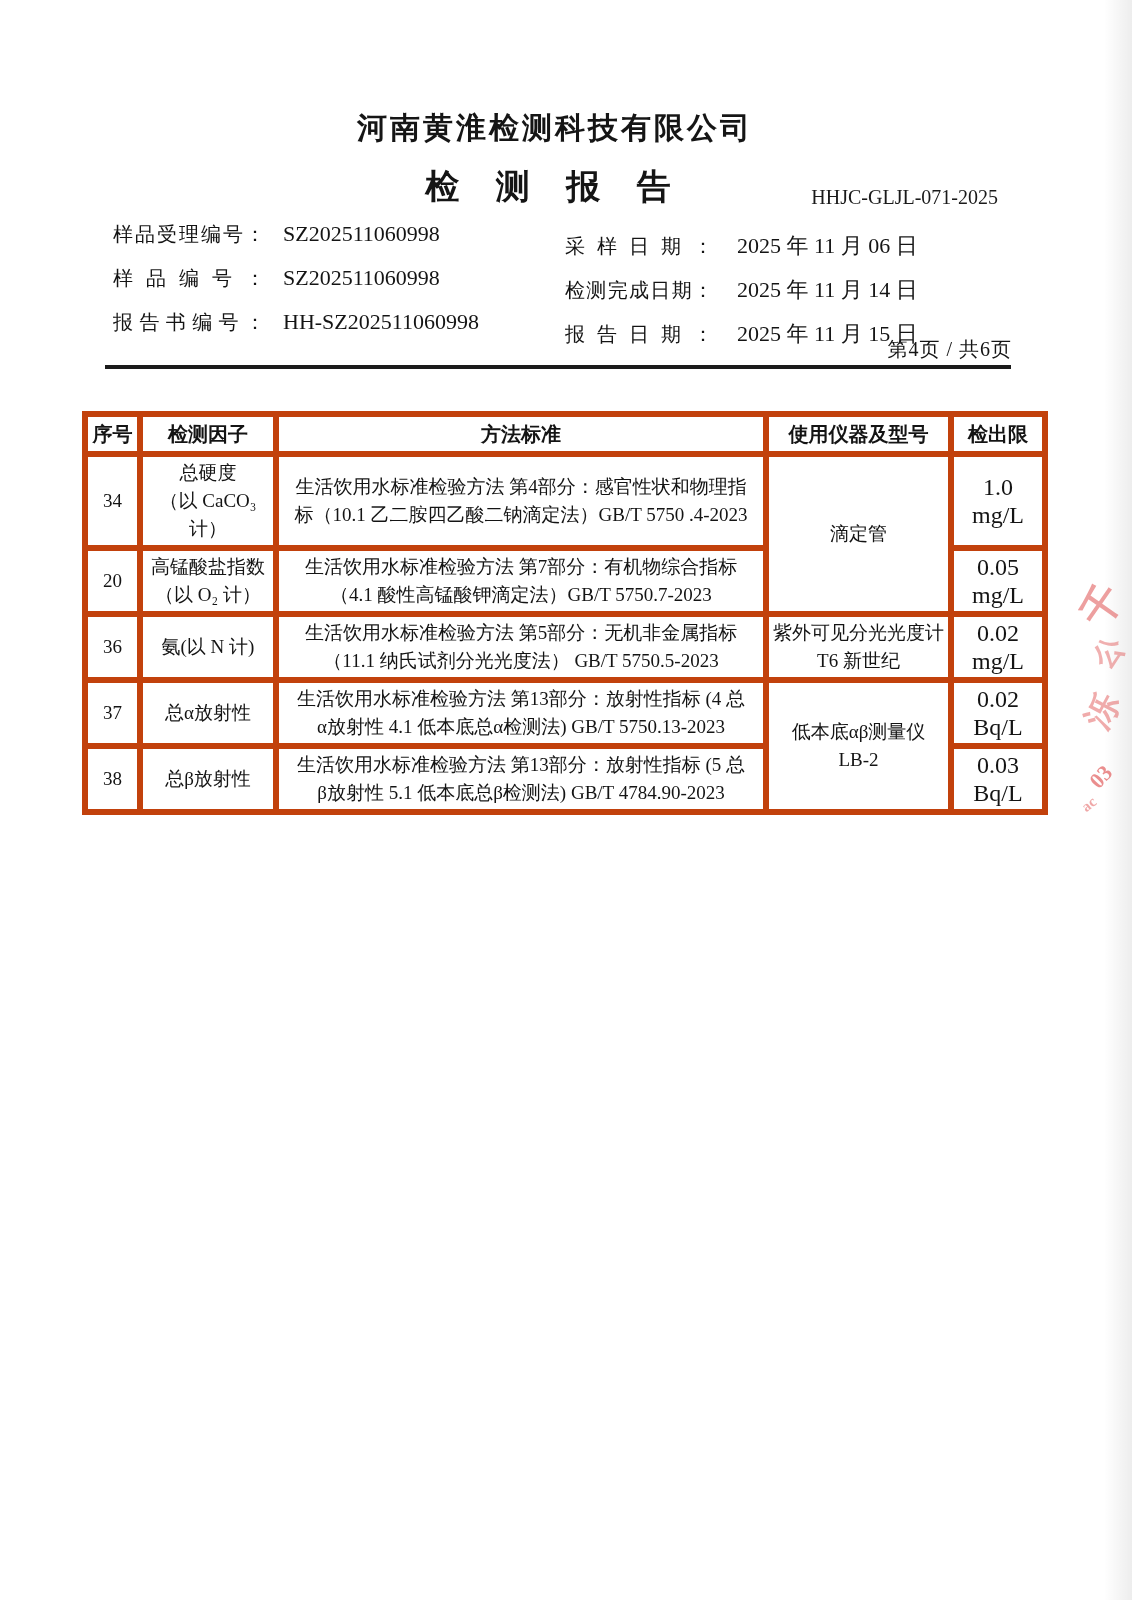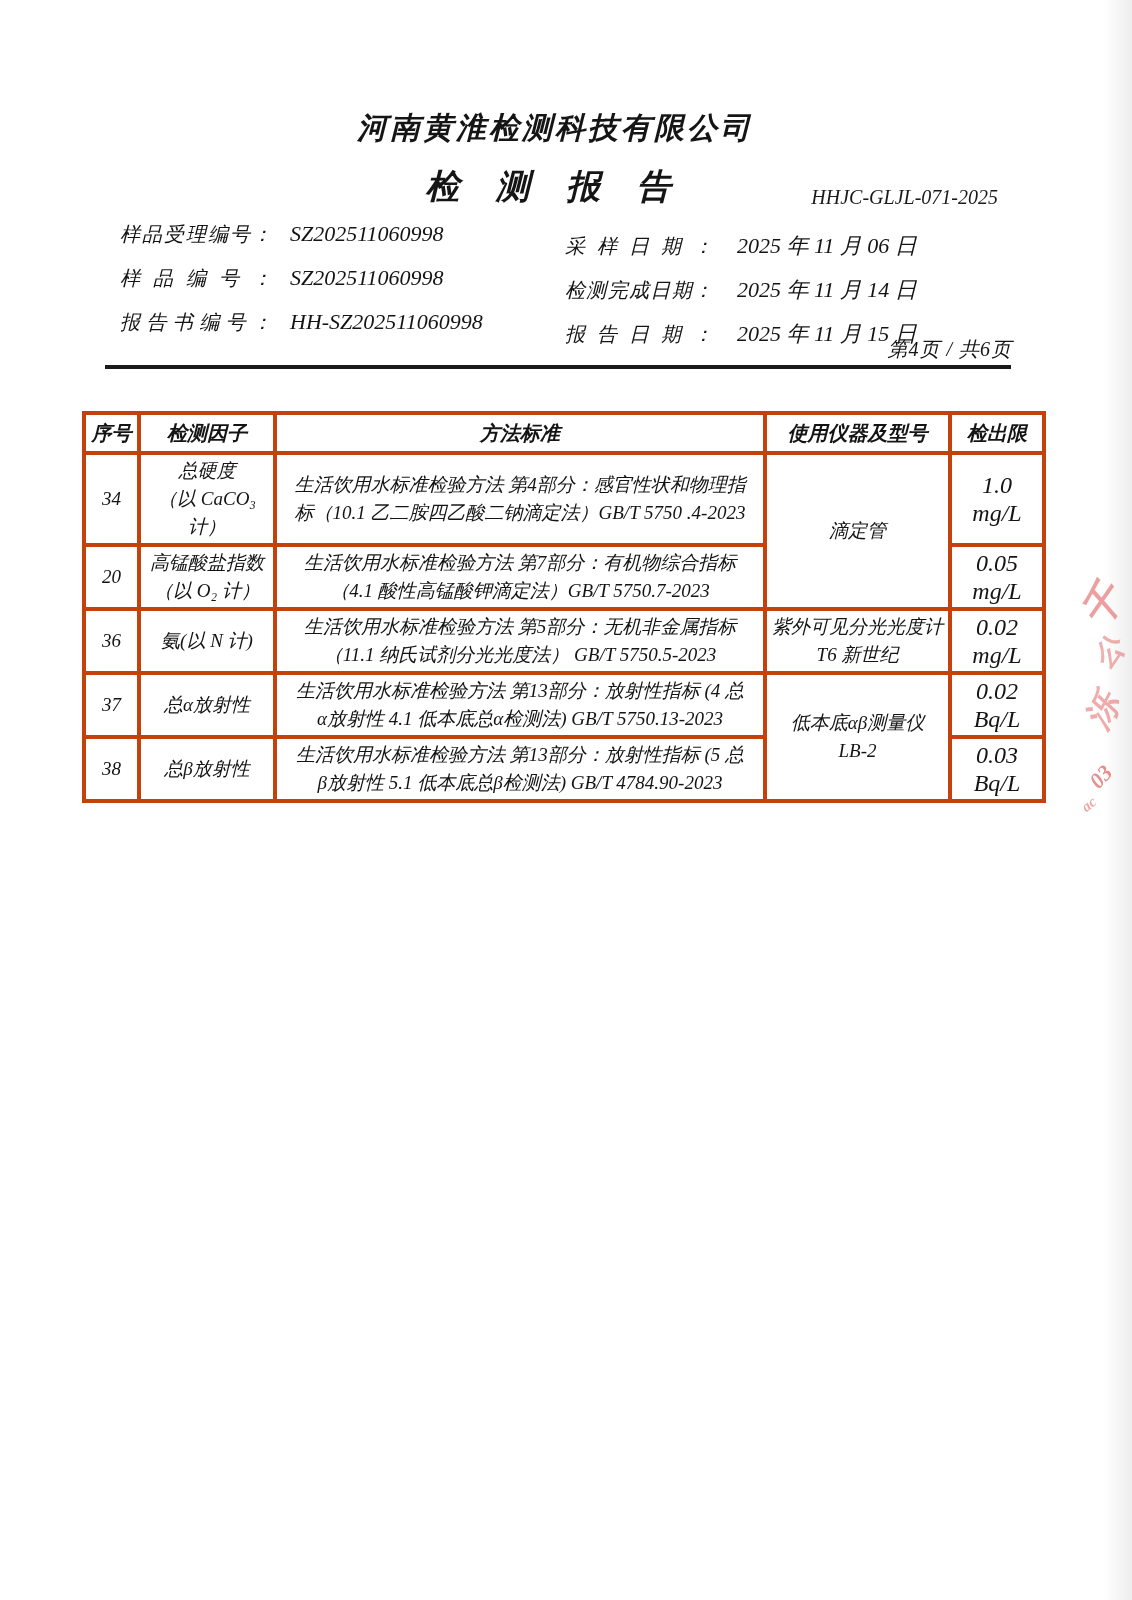--- a/index.html
+++ b/index.html
@@ -7,21 +7,20 @@
   body { font-family: "Liberation Serif", "DejaVu Serif", serif; }
 
   .page {
     position: relative;
     width: 1132px;
     height: 1600px;
     margin: 0 auto;
     background: #ffffff;
     color: #1c1c1c;
     overflow: hidden;
-    font-style: italic;
   }
 
   .edge-shade {
     position: absolute;
     top: 0; right: 0;
     width: 28px; height: 100%;
     background: linear-gradient(to right, rgba(0,0,0,0), rgba(0,0,0,0.07));
     pointer-events: none;
   }
 
@@ -47,21 +46,21 @@
     color: #151515;
   }
 
   .report-code {
     position: absolute;
     top: 186px; right: 134px;
     font-size: 20px;
     color: #1a1a1a;
   }
 
-  .meta-left  { position: absolute; top: 221px; left: 120px; }
+  .meta-left  { position: absolute; top: 221px; left: 113px; }
   .meta-right { position: absolute; top: 221px; left: 565px; }
   .meta-row { display: flex; align-items: baseline; height: 44px; }
   .meta-label {
     display: inline-block;
     width: 152px;
     font-size: 20px;
     color: #141414;
     text-align: justify;
     text-align-last: justify;
     white-space: nowrap;
@@ -106,21 +105,21 @@
     font-size: 19px;
     color: #141414;
   }
   table.methods col.c-no   { width: 55px; }
   table.methods col.c-fac  { width: 136px; }
   table.methods col.c-met  { width: 490px; }
   table.methods col.c-inst { width: 185px; }
   table.methods col.c-lim  { width: 94px; }
 
   table.methods th, table.methods td {
-    border: 4px solid #c2410c;
+    border: 6px solid #c2410c;
     text-align: center;
     vertical-align: middle;
     padding: 2px 3px;
     line-height: 28px;
   }
   table.methods th { font-size: 20px; font-weight: bold; height: 40px; }
   table.methods td.h58 { height: 58px; }
   table.methods td.h64 { height: 64px; }
   .cell-line { display: block; }
   td.limit-cell { font-size: 24px; }

